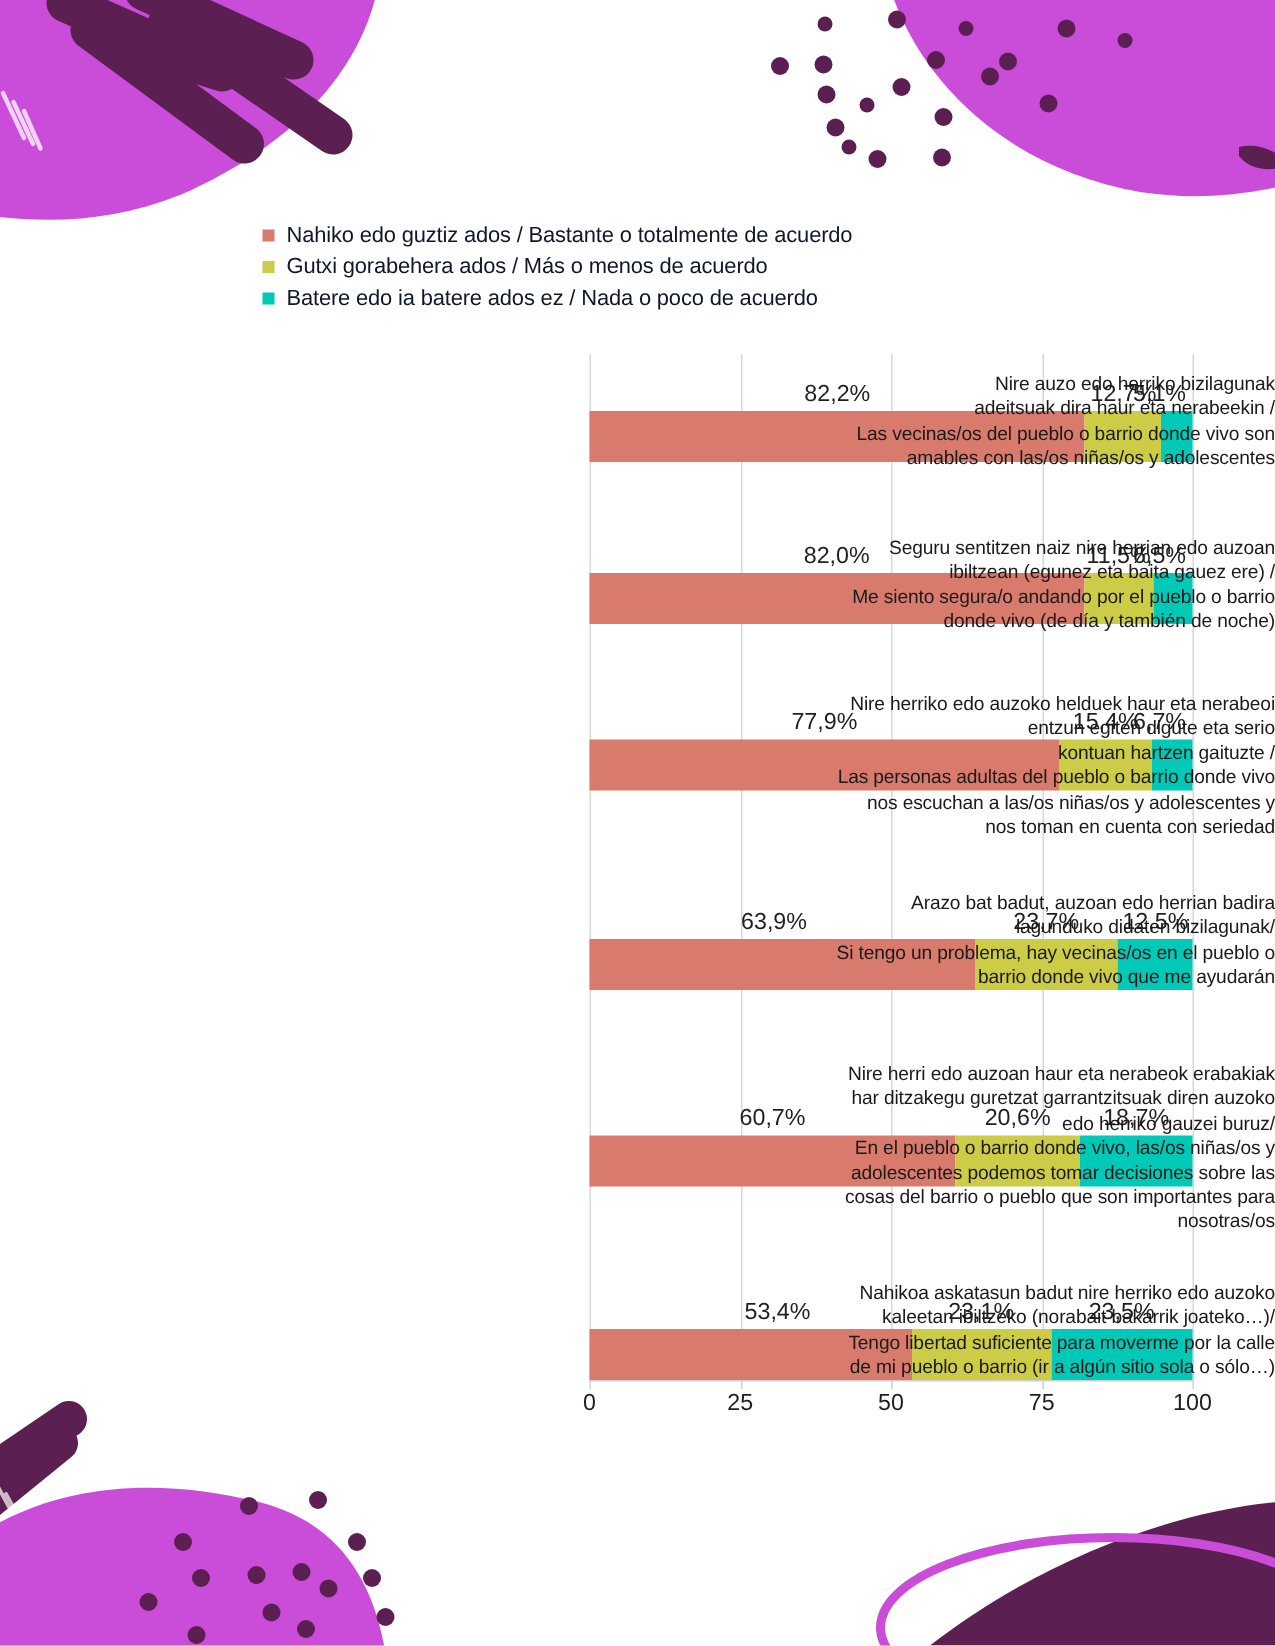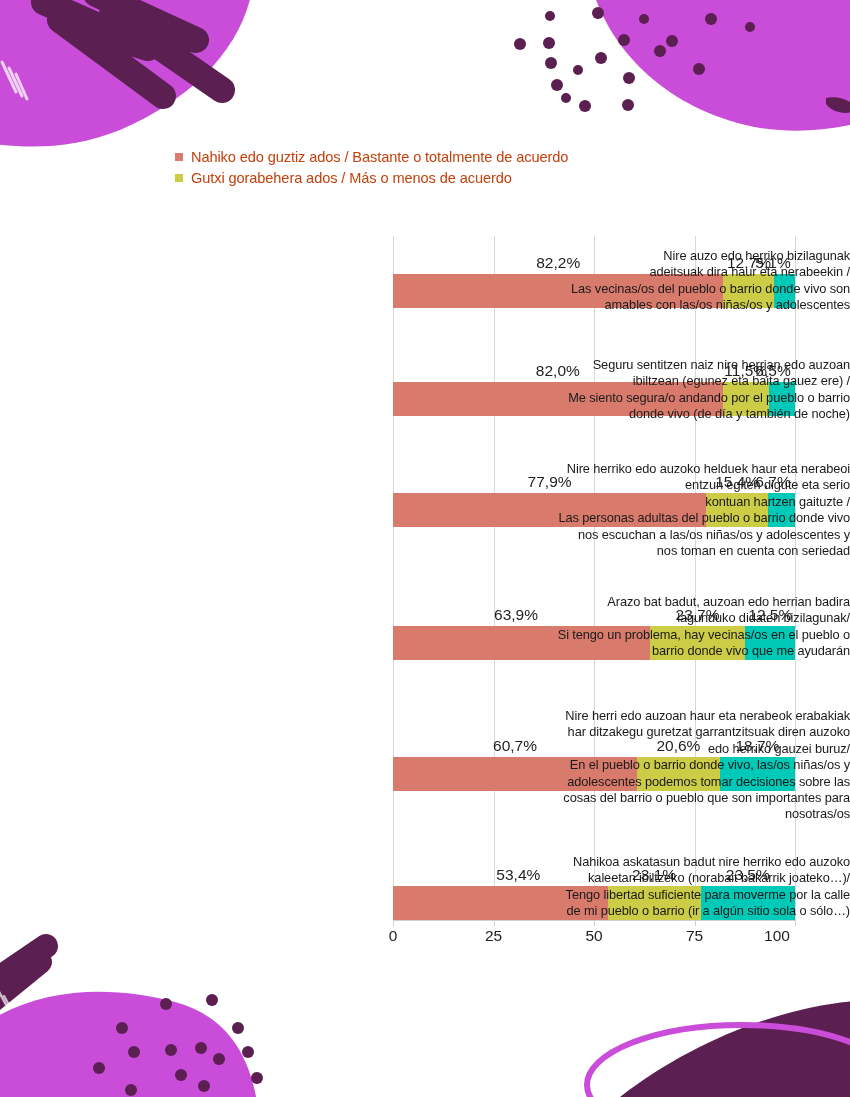--- a/index.html
+++ b/index.html
@@ -48,21 +48,21 @@
   }
   .legend-swatch {
     width: 8px;
     height: 8px;
     margin-right: 8px;
     flex: 0 0 auto;
   }
   .legend-label {
     font-size: 14.6px;
     line-height: 18px;
-    color: #c2410c;
+    color: #0f172a;
     letter-spacing: -0.1px;
   }
 
   
   #plot {
     position: absolute;
     left: 393px;
     top: 236px;
     width: 402px;
     height: 684px;
@@ -209,20 +209,24 @@
 
   <div id="legend">
     <div class="legend-row">
       <span class="legend-swatch" style="background:#d97b6c"></span>
       <span class="legend-label">Nahiko edo guztiz ados / Bastante o totalmente de acuerdo</span>
     </div>
     <div class="legend-row">
       <span class="legend-swatch" style="background:#cccc47"></span>
       <span class="legend-label">Gutxi gorabehera ados / Más o menos de acuerdo</span>
     </div>
+    <div class="legend-row">
+      <span class="legend-swatch" style="background:#00c9b7"></span>
+      <span class="legend-label">Batere edo ia batere ados ez / Nada o poco de acuerdo</span>
+    </div>
   </div>
 
   <div id="plot">
     <div id="gridlines">
         <div class="gridline" style="left: 0px;"></div>
         <div class="gridline" style="left: 100.5px;"></div>
         <div class="gridline" style="left: 201px;"></div>
         <div class="gridline" style="left: 301.5px;"></div>
         <div class="gridline" style="left: 402px;"></div>
       </div>
@@ -230,21 +234,21 @@
     <div id="ticks">
         <div class="tick-mark" style="left: 0px;"></div>
         <div class="tick-label" style="left: 0px;">0</div>
         <div class="tick-mark" style="left: 100.5px;"></div>
         <div class="tick-label" style="left: 100.5px;">25</div>
         <div class="tick-mark" style="left: 201px;"></div>
         <div class="tick-label" style="left: 201px;">50</div>
         <div class="tick-mark" style="left: 301.5px;"></div>
         <div class="tick-label" style="left: 301.5px;">75</div>
         <div class="tick-mark" style="left: 402px;"></div>
-        <div class="tick-label" style="left: 384px;">100</div>
+        <div class="tick-label" style="left: 402px;">100</div>
       </div>
     <div id="bars">
         <div class="bar-row" style="top: 38px;">
           <div class="seg" style="width: 330.444px; background: rgb(217, 123, 108);"></div>
           <div class="value-label" style="left: 165.222px;">82,2%</div>
           <div class="seg" style="width: 51.054px; background: rgb(204, 204, 71);"></div>
           <div class="value-label" style="left: 355.971px;">12,7%</div>
           <div class="seg" style="width: 20.502px; background: rgb(0, 201, 183);"></div>
           <div class="value-label" style="left: 380px;">5,1%</div>
         </div>

